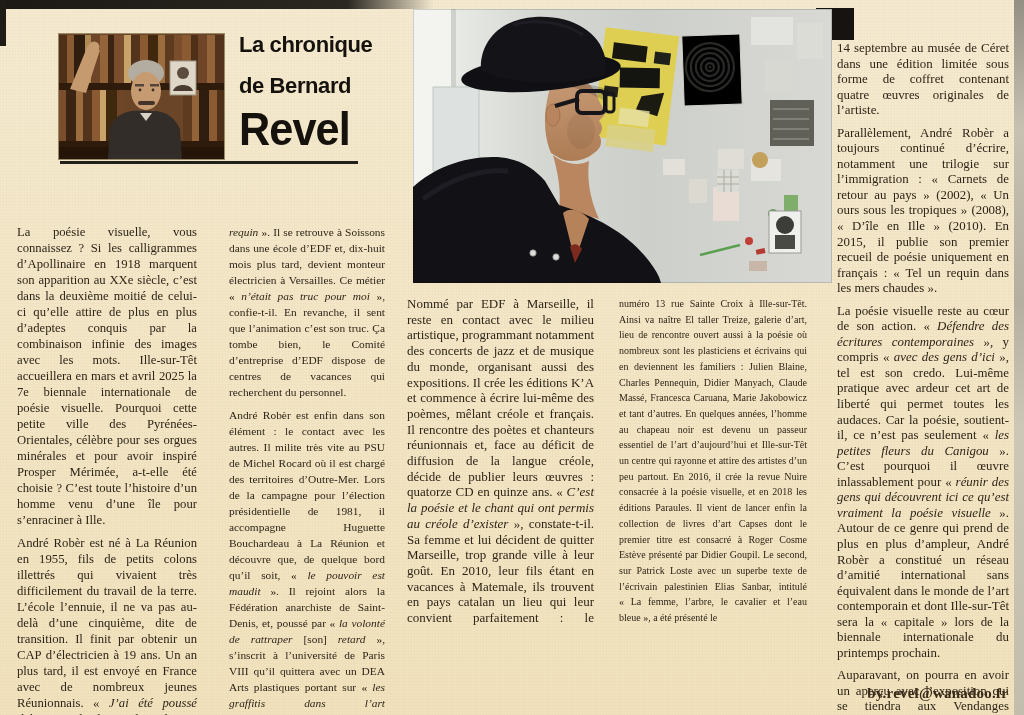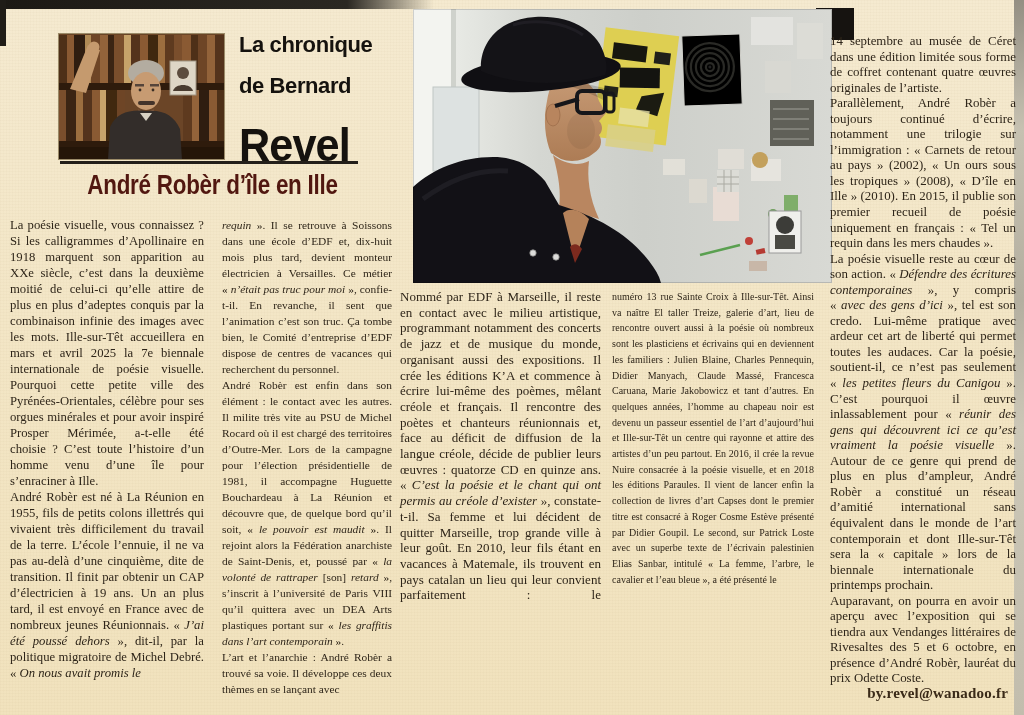--- a/index.html
+++ b/index.html
@@ -16,30 +16,30 @@
     background:linear-gradient(90deg,#1c1914,#2b2822 80%,rgba(43,40,34,0));}
   .scan-notch{position:absolute;left:0;top:0;width:6px;height:46px;background:#1f1c17;}
   .scan-corner{position:absolute;left:816px;top:8px;width:38px;height:32px;background:#161310;}
   .scan-right{position:absolute;left:1014px;top:0;width:10px;height:715px;
     background:linear-gradient(180deg,#948f83 0%,#c6c1b1 18%,#b4afa0 42%,#ccc7b7 60%,#c2bdad 100%);}
   
   .mast-photo{position:absolute;left:58px;top:33px;width:167px;height:127px;}
   .mast-text{position:absolute;left:239px;top:34px;color:#15120e;
     font-family:"Liberation Sans", sans-serif;font-weight:bold;line-height:1;}
   .mast-l1{font-size:22px;letter-spacing:-0.4px;margin-bottom:19px;}
-  .mast-l2{font-size:22px;letter-spacing:-0.4px;margin-bottom:24px;}
+  .mast-l2{font-size:22px;letter-spacing:-0.4px;margin-bottom:8px;}
   .mast-l3{font-size:47px;letter-spacing:-1px;transform:scaleX(0.92);transform-origin:left top;}
   .divider{position:absolute;left:60px;top:161px;width:298px;height:3px;background:#231f1a;}
   .headline{position:absolute;left:56px;top:169px;width:304px;text-align:center;
     font-family:"Liberation Sans", sans-serif;font-weight:bold;font-size:28px;
     color:#511710;white-space:nowrap;}
   .headline>span{display:inline-block;transform:scaleX(0.8);letter-spacing:-0.3px;}
   
   .article-col{position:absolute;text-align:justify;color:#2e2519;}
-  .article-col p{margin:0;padding:0;}
+  .article-col p{margin:7px;padding:0;}
   #col1{left:10px;top:217px;width:194px;font-size:12.7px;line-height:16px;}
   #col2{left:222px;top:217px;width:170px;font-size:11.4px;line-height:16px;}
   #col3{left:400px;top:289px;width:201px;font-size:13px;line-height:15.7px;}
   #col4{left:612px;top:289px;width:202px;font-size:10px;line-height:15.7px;}
   #col5{left:830px;top:34px;width:186px;font-size:12.9px;line-height:15.55px;}
   #col3 p:last-child{text-align-last:justify;}
   
   .main-photo{position:absolute;left:413px;top:9px;width:419px;height:274px;}
   .main-photo svg,.mast-photo svg{display:block;}
   
@@ -125,21 +125,20 @@
   </div>
 
   <div class="mast-text">
     <div class="mast-l1">La chronique</div>
     <div class="mast-l2"><span>de </span><span>Bernard</span></div>
     <div class="mast-l3">Revel</div>
   </div>
 
   <div class="divider"></div>
 
-  <div class="headline"><span>André Robèr d’île en Ille</span></div>
 
   <div class="main-photo">
     <svg width="419" height="274" viewBox="0 0 419 274">
       <defs>
         <linearGradient id="wallg" x1="0" y1="0" x2="1" y2="0">
           <stop offset="0" stop-color="#f0f1ed"></stop>
             <stop offset="0.12" stop-color="#e6e8e3"></stop>
           <stop offset="0.3" stop-color="#d5d7d2"></stop>
             <stop offset="0.55" stop-color="#cdcfca"></stop>
           <stop offset="1" stop-color="#d8d9d4"></stop>

